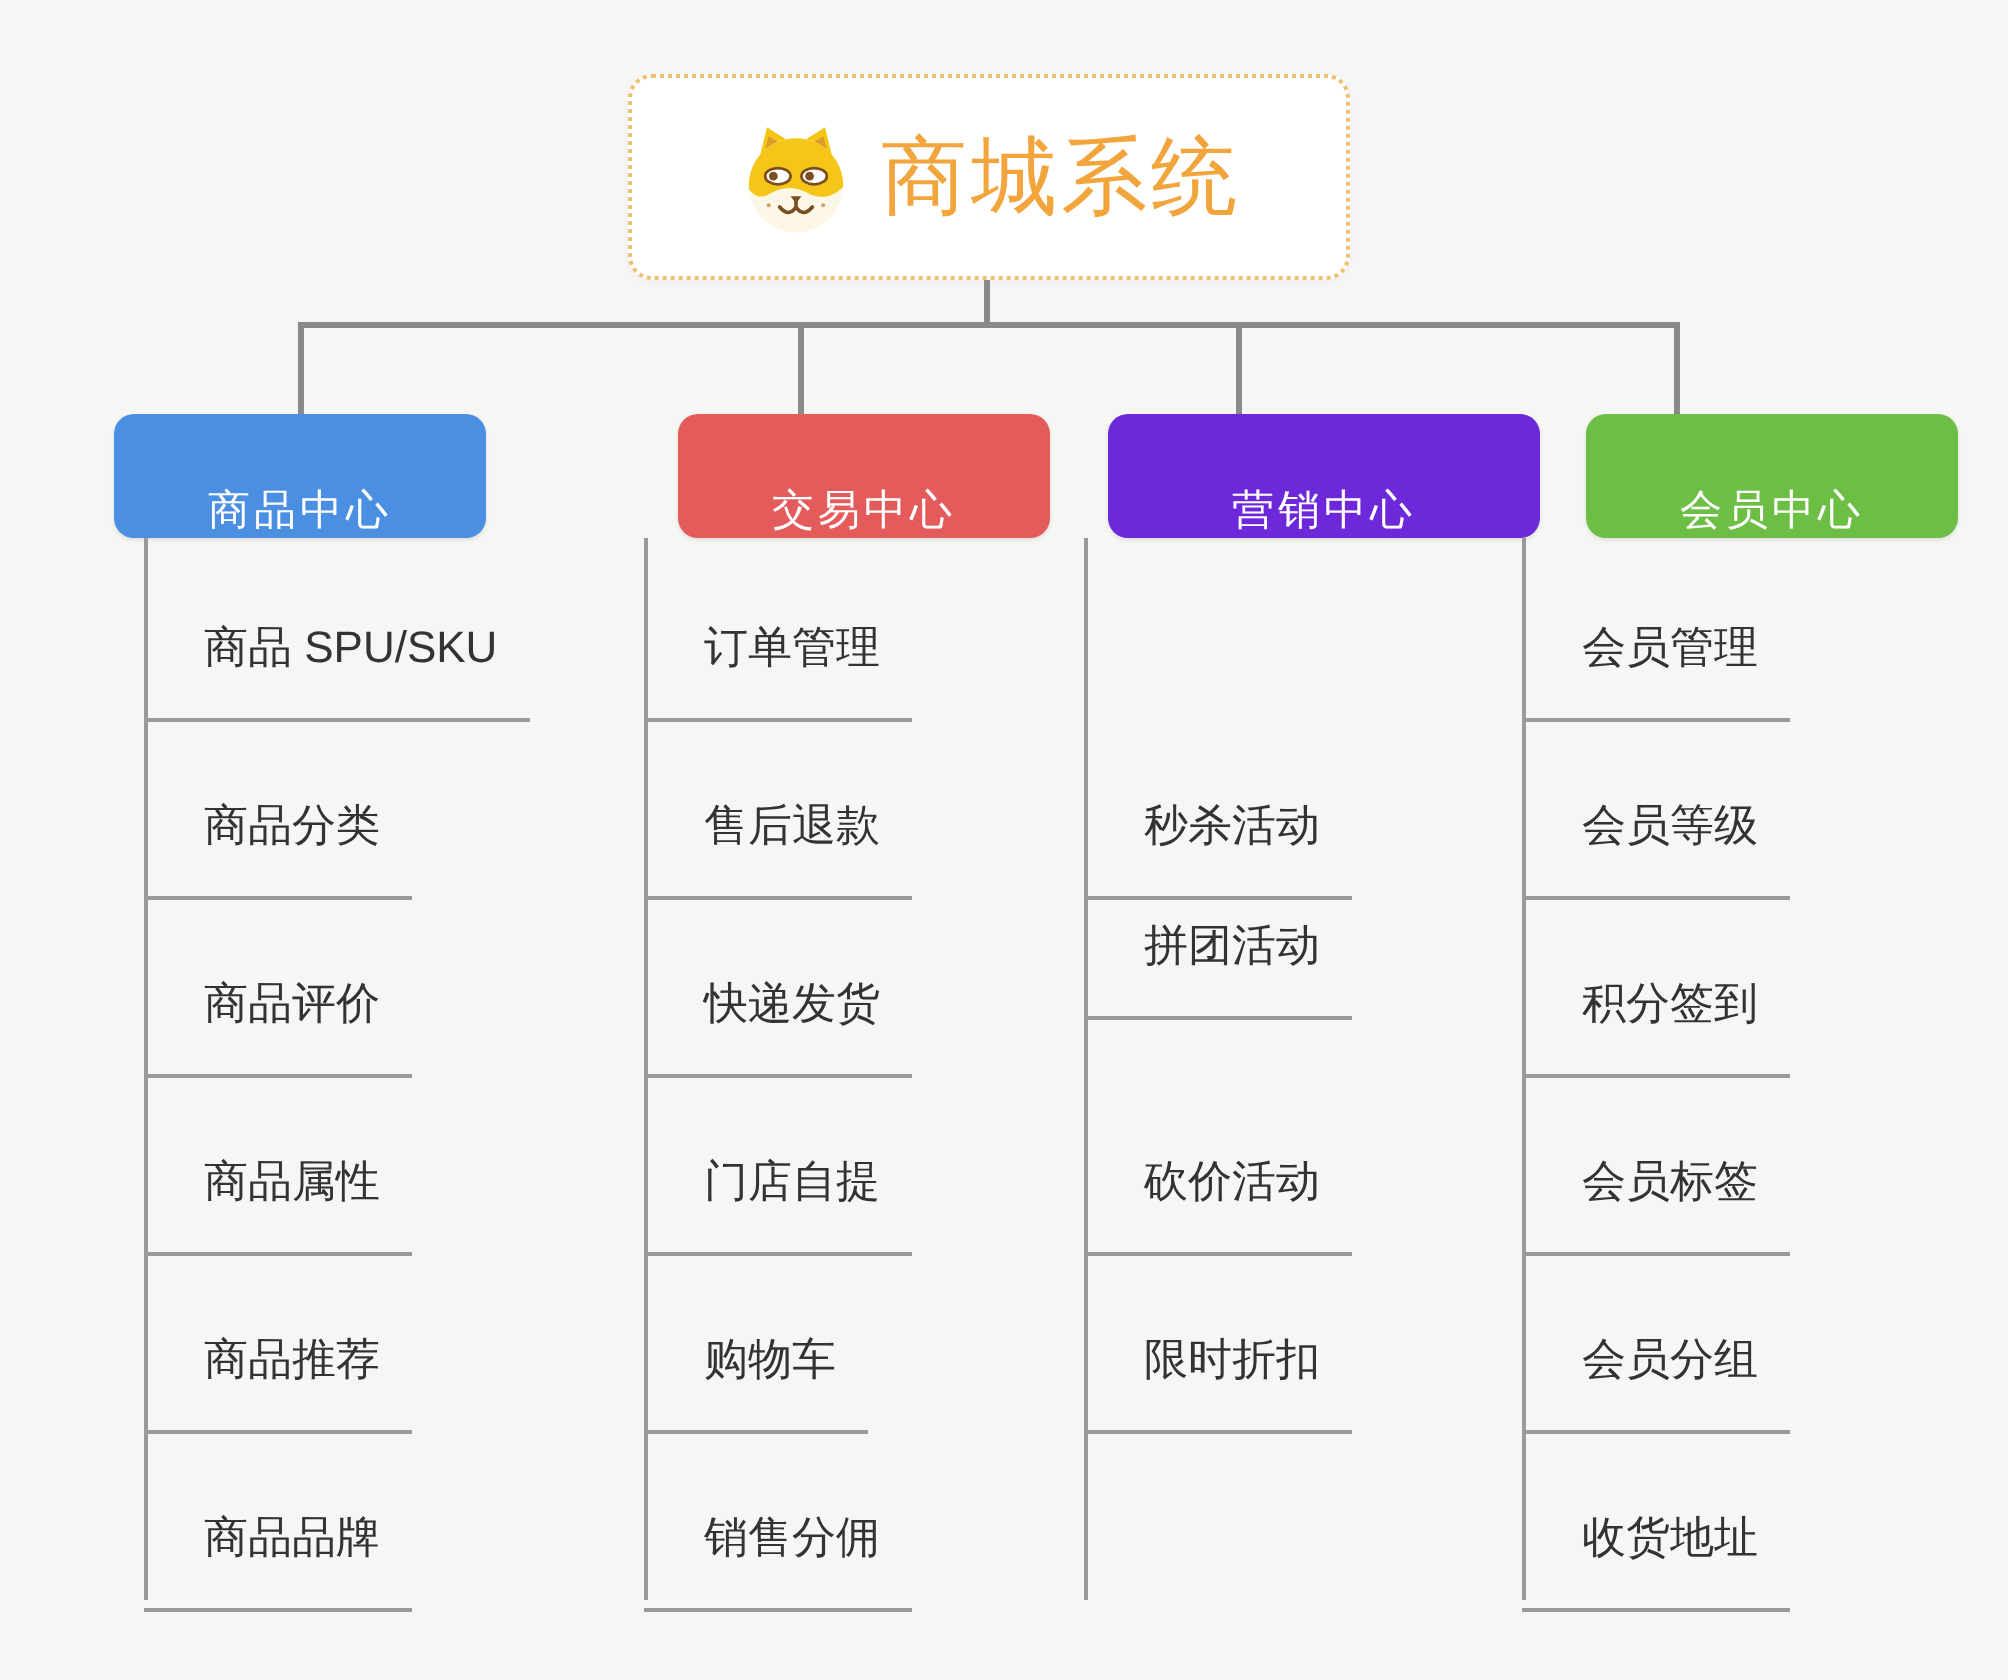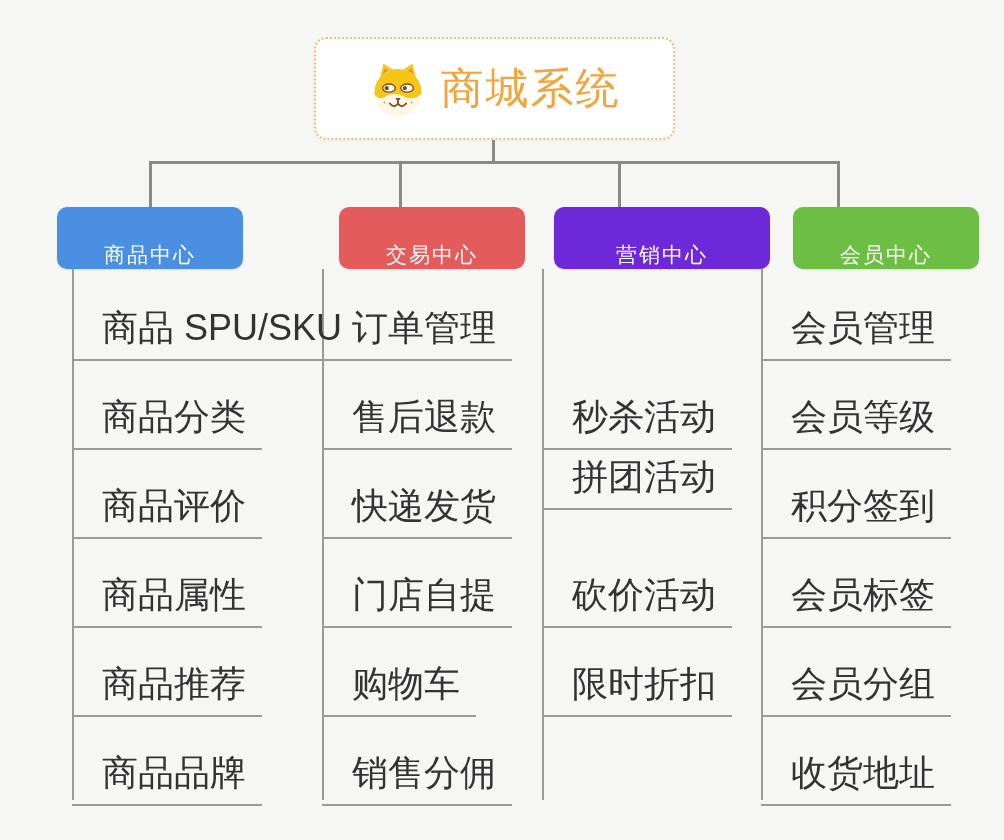--- a/index.html
+++ b/index.html
@@ -44,24 +44,24 @@
     color:#ffffff;font-size:21px;letter-spacing:2px;
     box-shadow:0 1px 2px rgba(0,0,0,0.10);
     cursor:pointer;
   }
   
   .spine{position:absolute;top:269px;width:2px;height:531px;background:#9a9a9a;}
   
   .item{
     position:absolute;height:44px;
     border-bottom:2px solid #9a9a9a;
-    display:flex;align-items:flex-end;
+    display:flex;align-items:flex-start;
     padding:0 16px 6px 30px;
     box-sizing:content-box;
-    font-size:36px;color:#333333;
+    font-size:22px;color:#333333;
     white-space:nowrap;
     cursor:pointer;
   }
 </style>
 </head>
 <body>
 
 <div class="canvas">
 
   <div class="root-node">

